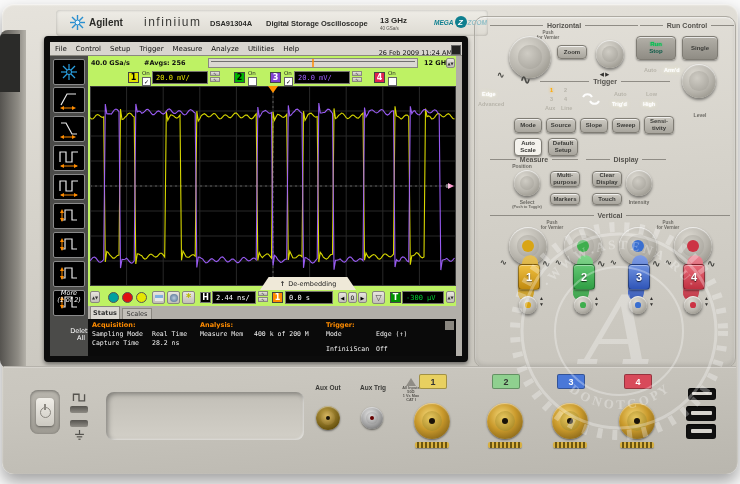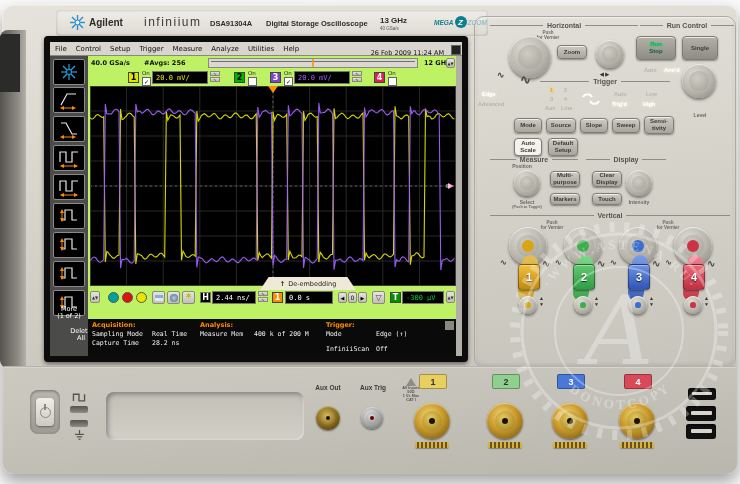--- a/index.html
+++ b/index.html
@@ -120,21 +120,21 @@
   <div class="lcd">
     <div class="menu">
       <span class="mi">File</span>
       <span class="mi">Control</span>
       <span class="mi">Setup</span>
       <span class="mi">Trigger</span>
       <span class="mi">Measure</span>
       <span class="mi">Analyze</span>
       <span class="mi">Utilities</span>
       <span class="mi">Help</span>
-      <span style="margin-left:auto;padding-right:18px;font-size:6.5px;margin-top:8px;">26 Feb 2009 11:24 AM</span>
+      <span style="margin-left:auto;padding-right:10px;font-size:6.5px;margin-top:8px;">26 Feb 2009 11:24 AM</span>
       <span style="position:absolute;right:1px;top:3px;width:8px;height:8px;background:#222;border:1px solid #666;"></span>
     </div>
 
     <div class="sidebar">
       <div class="mtile" style="margin-top:3px;">
         <svg width="22" height="20" viewBox="0 0 20 20">
           <g stroke="#2a9fe0" stroke-width="1.2">
               <line x1="10" y1="2" x2="10" y2="18"></line>
               <line x1="2" y1="10" x2="18" y2="10"></line>
               <line x1="4" y1="4" x2="16" y2="16"></line>
@@ -202,21 +202,21 @@
           </div>
           <div class="mtile">
             <svg width="26" height="22" viewBox="0 0 22 22">
               <path d="M3,15 H7 V5 H14 V15 H19" stroke="#e8e8e8" fill="none" stroke-width="1.2"></path>
               <line x1="4" y1="6" x2="4" y2="15" stroke="#ff8c00"></line>
               <path d="M4,4 l-2,4 h4 z" fill="#ff8c00"></path>
               <path d="M4,17 l-2,-4 h4 z" fill="#ff8c00"></path>
             </svg>
           </div>
         </div>
-      <div class="sbtxt" style="top:250px;">
+      <div class="sbtxt" style="top:234px;font-style:italic;">
         <div>More</div>
         <div>(1 of 2)</div>
       </div>
       <div class="sbtxt" style="top:272px;margin-left:12px;">
         <div>Delete</div>
         <div>All</div>
       </div>
     </div>
 
     <div class="content">
@@ -325,20 +325,24 @@
         <div class="readout abs" style="left:197px;top:3px;width:48px;height:13px;">0.0 s</div>
         <span class="abs tbbtn" style="left:250px;top:4px;width:9px;height:11px;font-size:5px;">◀</span>
         <span class="abs tbbtn" style="left:260px;top:4px;width:9px;height:11px;font-size:6px;">0</span>
         <span class="abs tbbtn" style="left:270px;top:4px;width:9px;height:11px;font-size:5px;">▶</span>
         <span class="abs tbbtn" style="left:284px;top:3px;width:13px;height:13px;font-size:8px;color:#444;">▽</span>
         <span class="abs chip" style="left:302px;top:4px;width:11px;height:11px;background:#009000;color:#fff;">T</span>
         <div class="readout abs" style="left:314px;top:3px;width:42px;height:13px;color:#00d030;">-300 µV</div>
         <span class="abs tbbtn" style="left:358px;top:3px;width:9px;height:12px;font-size:4px;flex-direction:column;color:#333;">▲▼</span>
       </div>
 
+      <div class="abs" style="left:0;top:250px;width:368px;height:13px;background:#b2afa9;">
+        <span class="tab abs" style="left:2px;top:0;width:30px;height:13px;background:#dbd8d2;border:1px solid #8a8780;border-bottom:none;font-weight:bold;">Status</span>
+        <span class="tab abs" style="left:34px;top:2px;width:30px;height:11px;background:#c2bfb9;border:1px solid #8a8780;border-bottom:none;">Scales</span>
+      </div>
 
       <div class="abs" style="left:0;top:263px;width:368px;height:37px;background:#0a0a0a;">
         <span class="spanel-t" style="left:4px;top:2px;">Acquisition:</span>
         <span class="spanel-x" style="left:4px;top:11px;">Sampling Mode</span>
         <span class="spanel-x" style="left:64px;top:11px;">Real Time</span>
         <span class="spanel-x" style="left:4px;top:20px;">Capture Time</span>
         <span class="spanel-x" style="left:64px;top:20px;">28.2 ns</span>
         <span class="spanel-t" style="left:112px;top:2px;">Analysis:</span>
         <span class="spanel-x" style="left:112px;top:11px;">Measure Mem</span>
         <span class="spanel-x" style="left:166px;top:11px;">400 k of 200 M</span>

